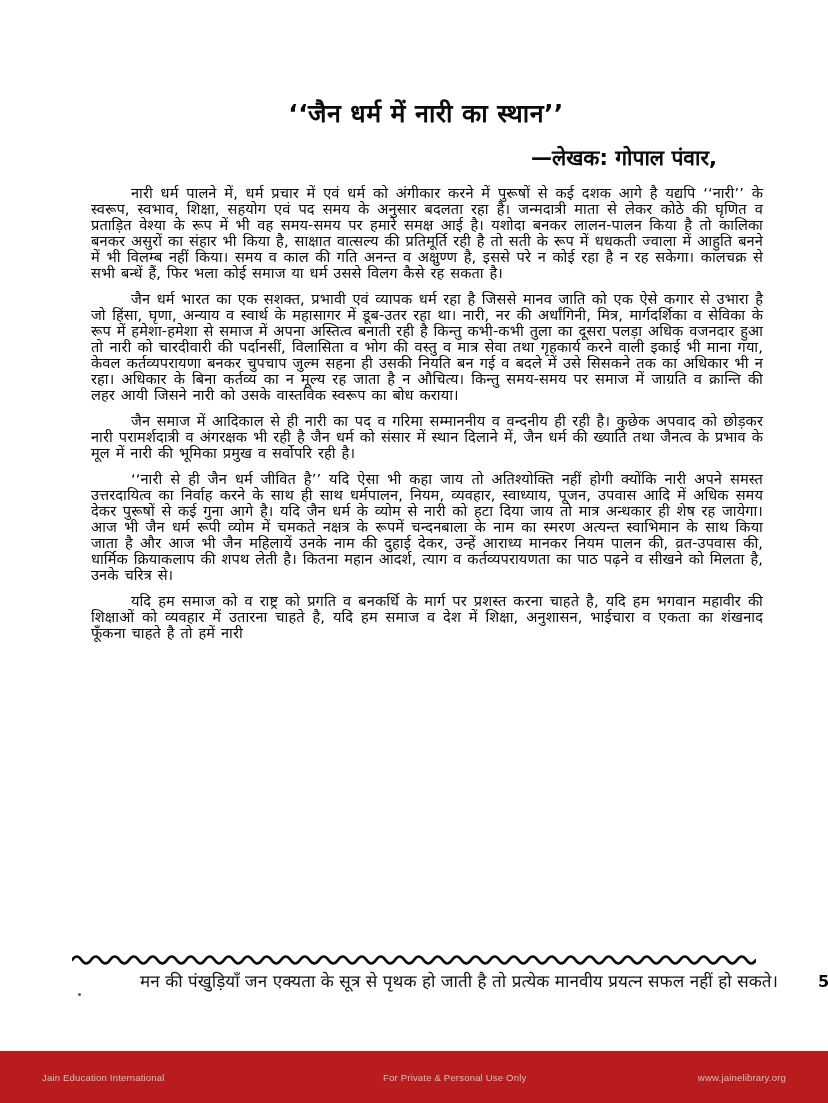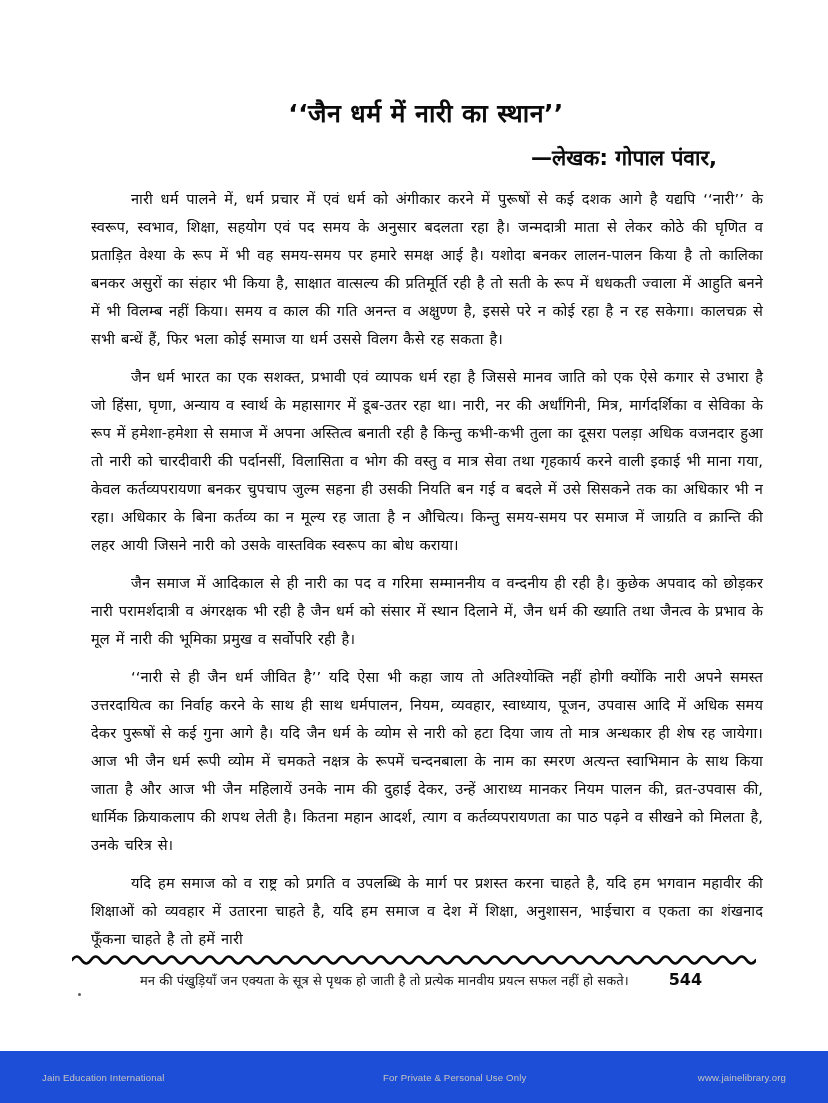--- a/index.html
+++ b/index.html
@@ -55,21 +55,21 @@
     margin: 14px 0 0 0;
     padding: 0 14px 0 16px;
   }
   .para {
     margin: 0 0 10px 0;
     text-align: justify;
     text-align-last: left;
     text-justify: inter-word;
     font-family: "DejaVu Sans", "Liberation Sans", sans-serif;
     font-size: 14.6px;
-    line-height: 28px;
+    line-height: 16px;
     letter-spacing: 0.1px;
     word-spacing: 1.1px;
     text-indent: 40px;
     color: #0a0a0a;
   }
   .para.last-short {
     margin-bottom: 0;
   }
   
   .wave-divider {
@@ -92,21 +92,21 @@
     top: 970px;
     width: 732px;
     display: flex;
     align-items: baseline;
     justify-content: flex-start;
   }
   .footnote-quote {
     flex: 0 1 auto;
     margin-left: 92px;
     font-family: "DejaVu Sans", "Liberation Sans", sans-serif;
-    font-size: 13px;
+    font-size: 17px;
     line-height: 1.3;
     color: #121212;
     white-space: nowrap;
     letter-spacing: 0.05px;
   }
   .footnote-pageno {
     margin-left: 40px;
     font-family: "DejaVu Sans", "Liberation Sans", sans-serif;
     font-weight: 700;
     font-size: 16px;
@@ -126,21 +126,21 @@
   .library-bar {
     position: absolute;
     left: 0;
     bottom: 0;
     width: 828px;
     height: 52px;
     display: flex;
     align-items: center;
     box-sizing: border-box;
     padding: 0 42px;
-    background: #1d4ed8;
+    background: #b91c1c;
   }
   .library-bar > * {
     font-family: "Liberation Sans", "DejaVu Sans", sans-serif;
     font-size: 9.6px;
     color: #c3c3c3;
     letter-spacing: 0.15px;
     white-space: nowrap;
   }
   .lib-left   { flex: 0 0 auto; }
   .lib-center { flex: 1 1 auto; text-align: center; padding-left: 47px; }
@@ -155,21 +155,21 @@
 
     <h1 class="doc-title">‘‘जैन धर्म में नारी का स्थान’’</h1>
 
     <div class="doc-byline">—लेखक: गोपाल पंवार,</div>
 
     <div class="article">
       <p class="para">नारी धर्म पालने में, धर्म प्रचार में एवं धर्म को अंगीकार करने में पुरूषों से कई दशक आगे है यद्यपि ‘‘नारी’’ के स्वरूप, स्वभाव, शिक्षा, सहयोग एवं पद समय के अनुसार बदलता रहा है। जन्मदात्री माता से लेकर कोठे की घृणित व प्रताड़ित वेश्या के रूप में भी वह समय-समय पर हमारे समक्ष आई है। यशोदा बनकर लालन-पालन किया है तो कालिका बनकर असुरों का संहार भी किया है, साक्षात वात्सल्य की प्रतिमूर्ति रही है तो सती के रूप में धधकती ज्वाला में आहुति बनने में भी विलम्ब नहीं किया। समय व काल की गति अनन्त व अक्षुण्ण है, इससे परे न कोई रहा है न रह सकेगा। कालचक्र से सभी बन्धें हैं, फिर भला कोई समाज या धर्म उससे विलग कैसे रह सकता है।</p>
       <p class="para">जैन धर्म भारत का एक सशक्त, प्रभावी एवं व्यापक धर्म रहा है जिससे मानव जाति को एक ऐसे कगार से उभारा है जो हिंसा, घृणा, अन्याय व स्वार्थ के महासागर में डूब-उतर रहा था। नारी, नर की अर्धांगिनी, मित्र, मार्गदर्शिका व सेविका के रूप में हमेशा-हमेशा से समाज में अपना अस्तित्व बनाती रही है किन्तु कभी-कभी तुला का दूसरा पलड़ा अधिक वजनदार हुआ तो नारी को चारदीवारी की पर्दानसीं, विलासिता व भोग की वस्तु व मात्र सेवा तथा गृहकार्य करने वाली इकाई भी माना गया, केवल कर्तव्यपरायणा बनकर चुपचाप जुल्म सहना ही उसकी नियति बन गई व बदले में उसे सिसकने तक का अधिकार भी न रहा। अधिकार के बिना कर्तव्य का न मूल्य रह जाता है न औचित्य। किन्तु समय-समय पर समाज में जाग्रति व क्रान्ति की लहर आयी जिसने नारी को उसके वास्तविक स्वरूप का बोध कराया।</p>
       <p class="para">जैन समाज में आदिकाल से ही नारी का पद व गरिमा सम्माननीय व वन्दनीय ही रही है। कुछेक अपवाद को छोड़कर नारी परामर्शदात्री व अंगरक्षक भी रही है जैन धर्म को संसार में स्थान दिलाने में, जैन धर्म की ख्याति तथा जैनत्व के प्रभाव के मूल में नारी की भूमिका प्रमुख व सर्वोपरि रही है।</p>
       <p class="para">‘‘नारी से ही जैन धर्म जीवित है’’ यदि ऐसा भी कहा जाय तो अतिश्योक्ति नहीं होगी क्योंकि नारी अपने समस्त उत्तरदायित्व का निर्वाह करने के साथ ही साथ धर्मपालन, नियम, व्यवहार, स्वाध्याय, पूजन, उपवास आदि में अधिक समय देकर पुरूषों से कई गुना आगे है। यदि जैन धर्म के व्योम से नारी को हटा दिया जाय तो मात्र अन्धकार ही शेष रह जायेगा। आज भी जैन धर्म रूपी व्योम में चमकते नक्षत्र के रूपमें चन्दनबाला के नाम का स्मरण अत्यन्त स्वाभिमान के साथ किया जाता है और आज भी जैन महिलायें उनके नाम की दुहाई देकर, उन्हें आराध्य मानकर नियम पालन की, व्रत-उपवास की, धार्मिक क्रियाकलाप की शपथ लेती है। कितना महान आदर्श, त्याग व कर्तव्यपरायणता का पाठ पढ़ने व सीखने को मिलता है, उनके चरित्र से।</p>
-      <p class="para last-short">यदि हम समाज को व राष्ट्र को प्रगति व उपलब्धि के मार्ग पर प्रशस्त करना चाहते है, यदि हम भगवान महावीर की शिक्षाओं को व्यवहार में उतारना चाहते है, यदि हम समाज व देश में शिक्षा, अनुशासन, भाईचारा व एकता का शंखनाद फूँकना चाहते है तो हमें नारी</p>
+      <p class="para last-short">यदि हम समाज को व राष्ट्र को प्रगति व बनकर्धि के मार्ग पर प्रशस्त करना चाहते है, यदि हम भगवान महावीर की शिक्षाओं को व्यवहार में उतारना चाहते है, यदि हम समाज व देश में शिक्षा, अनुशासन, भाईचारा व एकता का शंखनाद फूँकना चाहते है तो हमें नारी</p>
     </div>
 
   </div>
 
   <div class="wave-divider">
     <svg viewBox="0 0 684 16" preserveAspectRatio="none" aria-hidden="true">
       <path d="M0 8 Q 4.75 1, 9.5 8 T 19 8 T 28.5 8 T 38 8 T 47.5 8 T 57 8 T 66.5 8 T 76 8 T 85.5 8 T 95 8 T 104.5 8 T 114 8 T 123.5 8 T 133 8 T 142.5 8 T 152 8 T 161.5 8 T 171 8 T 180.5 8 T 190 8 T 199.5 8 T 209 8 T 218.5 8 T 228 8 T 237.5 8 T 247 8 T 256.5 8 T 266 8 T 275.5 8 T 285 8 T 294.5 8 T 304 8 T 313.5 8 T 323 8 T 332.5 8 T 342 8 T 351.5 8 T 361 8 T 370.5 8 T 380 8 T 389.5 8 T 399 8 T 408.5 8 T 418 8 T 427.5 8 T 437 8 T 446.5 8 T 456 8 T 465.5 8 T 475 8 T 484.5 8 T 494 8 T 503.5 8 T 513 8 T 522.5 8 T 532 8 T 541.5 8 T 551 8 T 560.5 8 T 570 8 T 579.5 8 T 589 8 T 598.5 8 T 608 8 T 617.5 8 T 627 8 T 636.5 8 T 646 8 T 655.5 8 T 665 8 T 674.5 8 T 684 8" fill="none" stroke="#0a0a0a" stroke-width="2.6" stroke-linecap="round"></path>
     </svg>
   </div>
 

